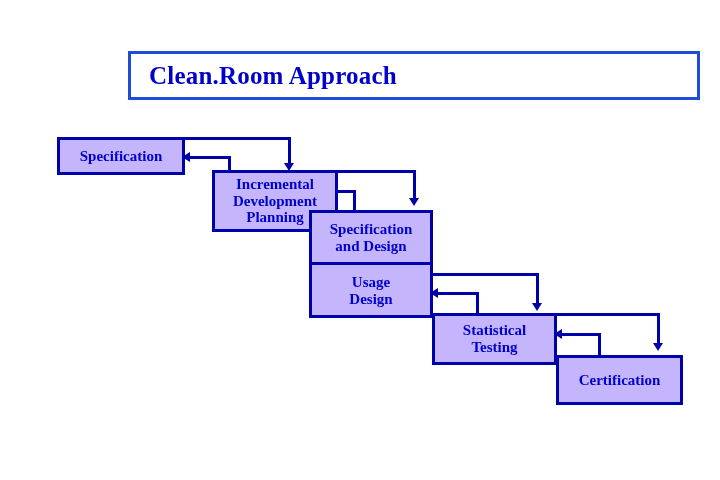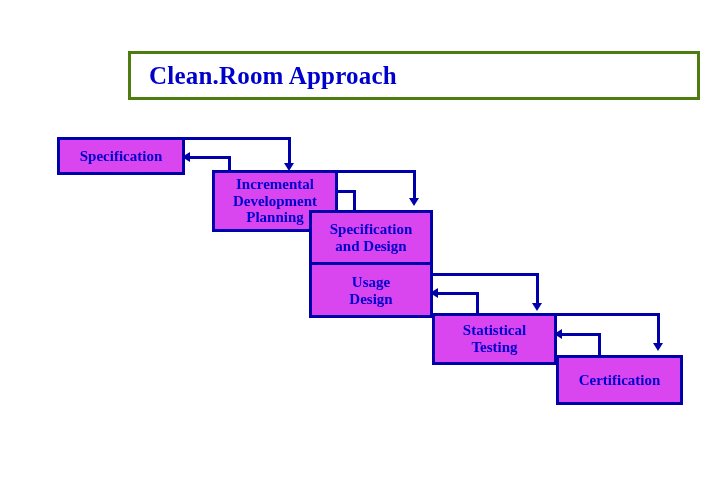--- a/index.html
+++ b/index.html
@@ -16,42 +16,42 @@
     font-family: "Liberation Serif", "DejaVu Serif", serif;
   }
 
   
   .title-box {
     position: absolute;
     left: 128px;
     top: 51px;
     width: 572px;
     height: 49px;
-    border: 3px solid #4d7c0f;
+    border: 3px solid #1d4ed8;
     box-sizing: border-box;
     background: #ffffff;
   }
   .title-text {
     position: absolute;
     left: 18px;
     top: 50%;
     transform: translateY(-50%);
     font-size: 25px;
     font-weight: bold;
     color: #0000cc;
     white-space: nowrap;
     letter-spacing: 0.2px;
   }
 
   
   .node {
     position: absolute;
     border: 3px solid #0000aa;
     box-sizing: border-box;
-    background: #d946ef;
+    background: #c4b5fd;
     display: flex;
     align-items: center;
     justify-content: center;
     z-index: 3;
   }
   .node-label {
     color: #0000cc;
     font-weight: bold;
     font-size: 15px;
     line-height: 1.13;

